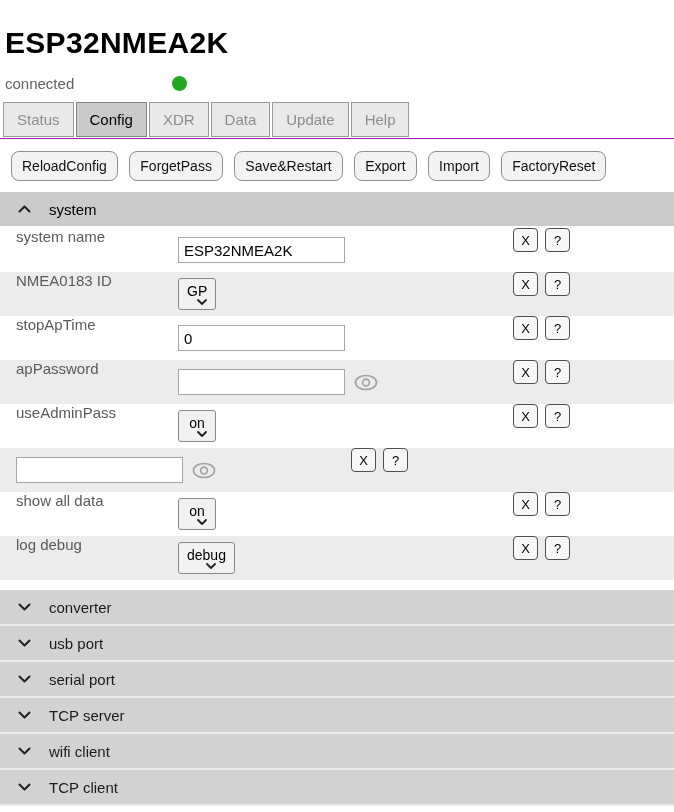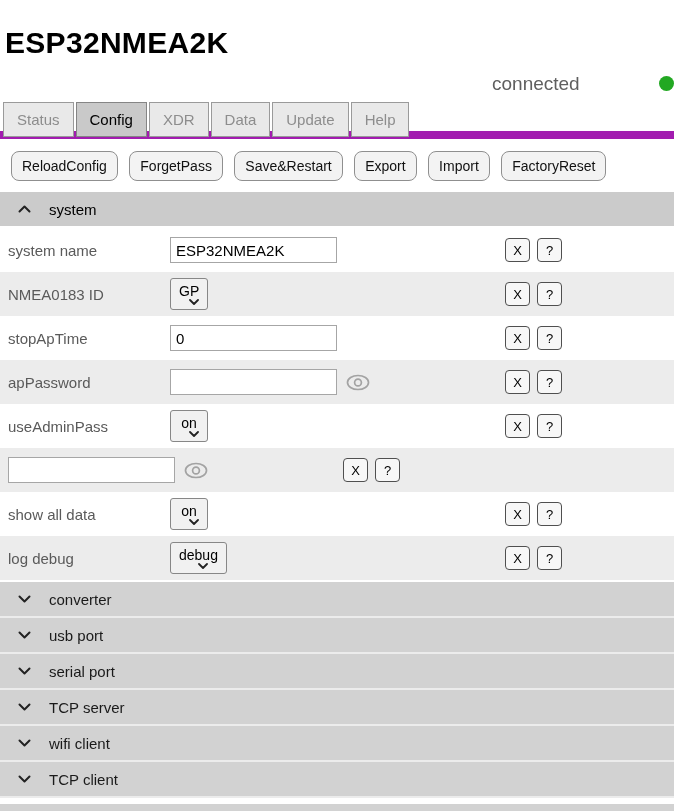--- a/index.html
+++ b/index.html
@@ -12,34 +12,33 @@
     overflow: hidden;
   }
   .page-title {
     font-size: 30px; font-weight: bold;
     margin: 26px 0 8px 5px;
     letter-spacing: 0.3px;
   }
   .status-line {
     display: flex; align-items: center;
     margin: 15px 0 10px 5px;
-    font-size: 19px; color: #5f5f5f;
+    font-size: 15px; color: #5f5f5f;
     height: 17px;
-    justify-content: flex-end;
   }
   .status-label { width: 167px; }
   .status-dot {
     width: 15px; height: 15px; border-radius: 50%;
     background: #22a822;
   }
   
   .tabbar {
     margin: 2px 0 0 0;
     padding-left: 3px;
-    border-bottom: 8px solid #a21caf;
+    border-bottom: 1px solid #a21caf;
     height: 37px;
     white-space: nowrap;
   }
   .tab {
     display: inline-block; vertical-align: bottom;
     height: 35px; line-height: 33px;
     padding: 0 13px;
     border: 1px solid #9a9a9a;
     background: #e9e9e9; color: #8d8d8d;
     font-size: 15px;
@@ -70,25 +69,25 @@
   }
   .cat-collapsed {
     height: 36px; background: #d2d2d2;
     border-bottom: 2px solid #ececec;
     display: flex; align-items: center;
     font-size: 15px; color: #1a1a1a;
     cursor: pointer;
   }
   .chev { width: 14px; margin-left: 18px; display: flex; align-items: center; }
   .cat-label { margin-left: 17px; }
-  .collapsed-group { margin-top: 2px; }
+  .collapsed-group { margin-top: 10px; }
   
   .cfg-row {
-    display: flex; align-items: center;
-    height: 44px; padding-left: 8px;
+    display: flex; 
+    height: 44px; padding-left: 16px;
     font-size: 15px; background: #ffffff;
   }
   .cfg-row.alt { background: #ececec; }
   .row-label { width: 162px; color: #5a5a5a; }
   .row-control { width: 335px; display: flex; align-items: center; }
   .txt-input {
     width: 167px; height: 26px;
     border: 1px solid #a6a6a6; border-radius: 0;
     font-size: 15px; font-family: inherit;
     padding: 1px 5px; background: #fff; color: #000;

